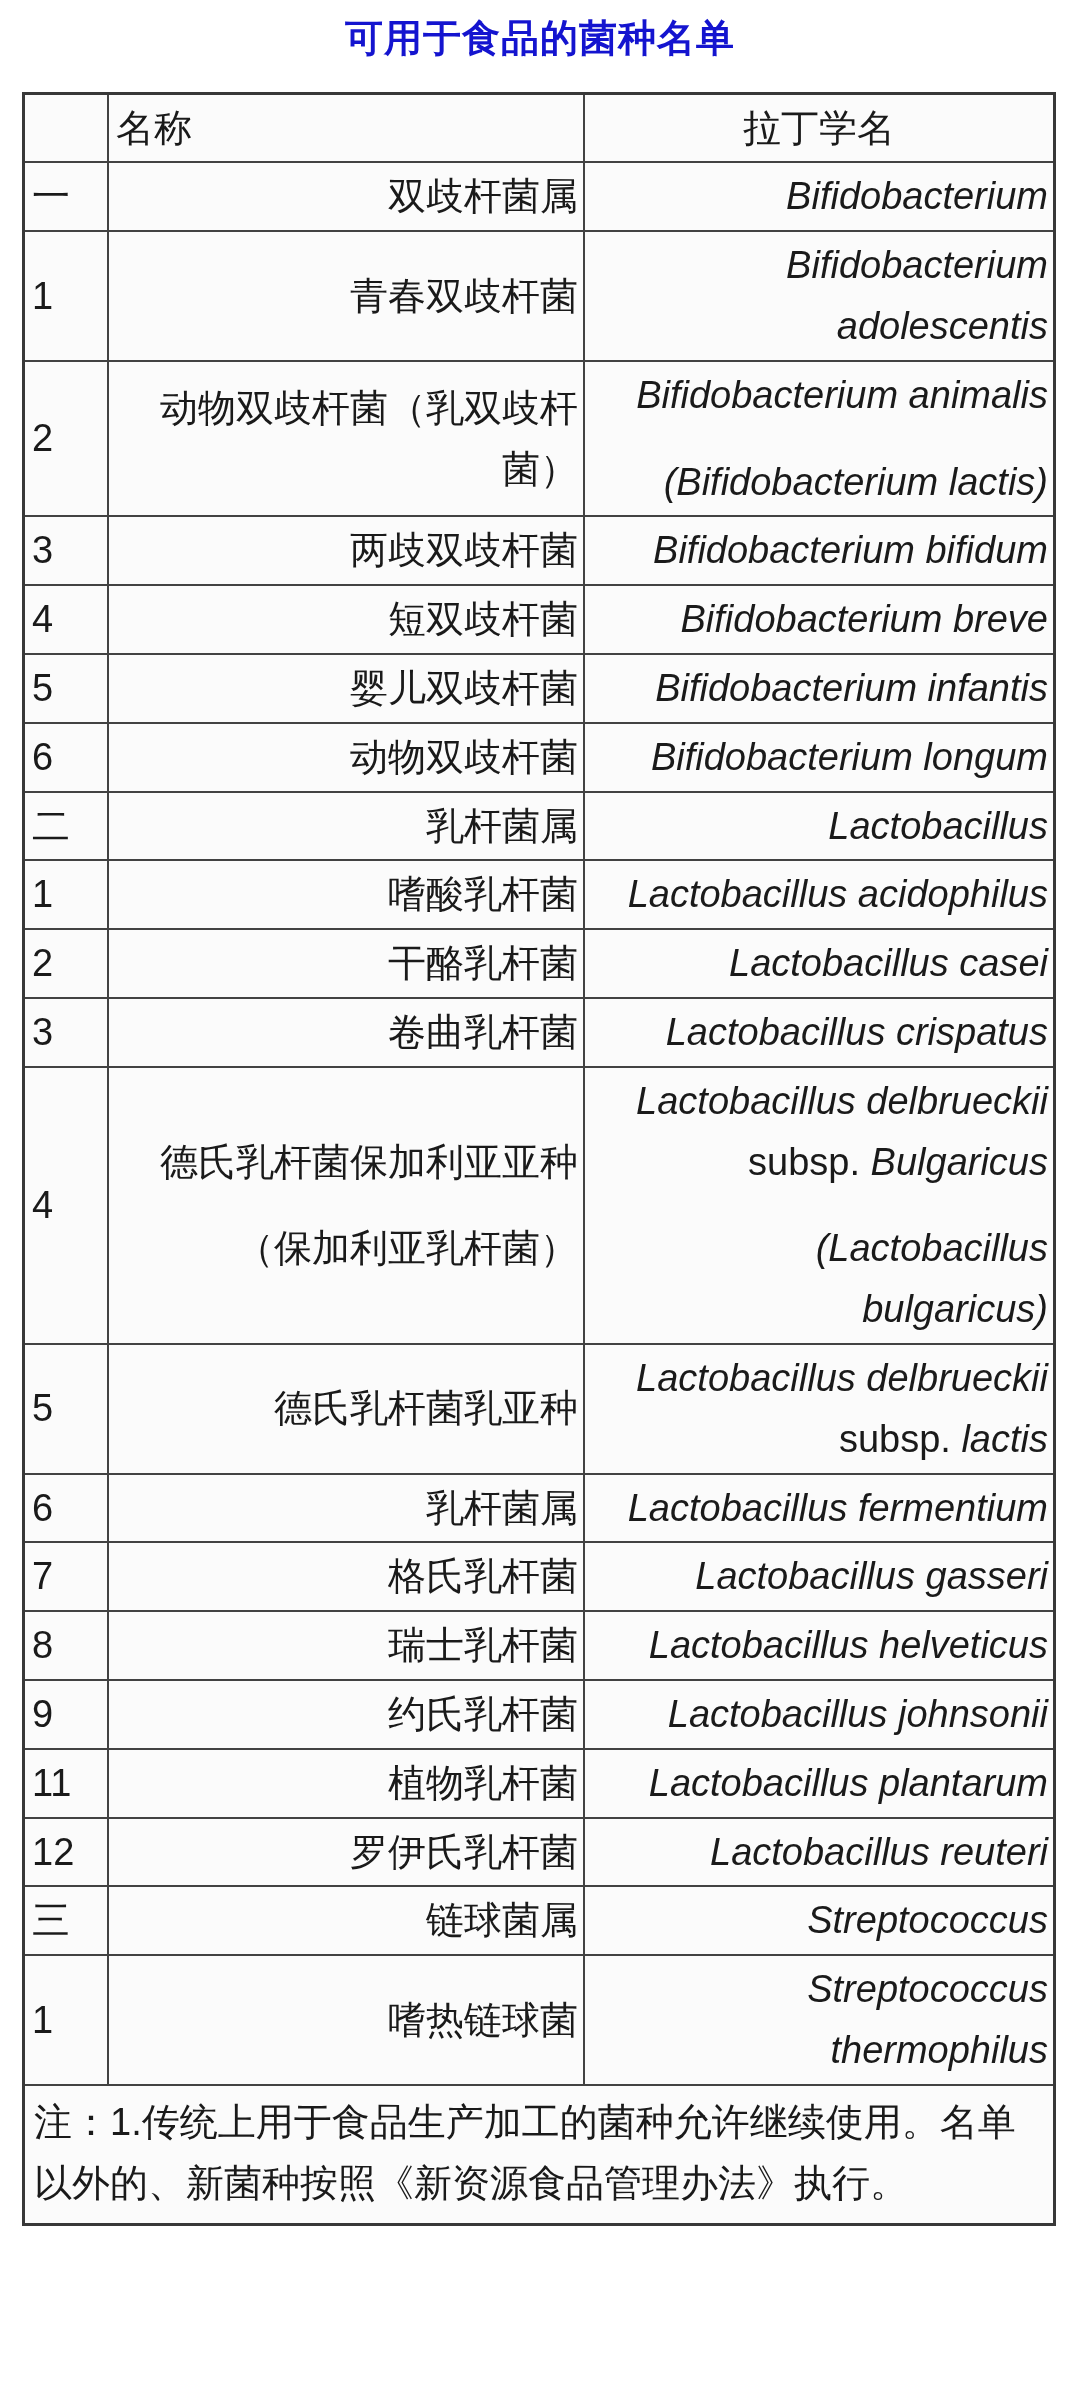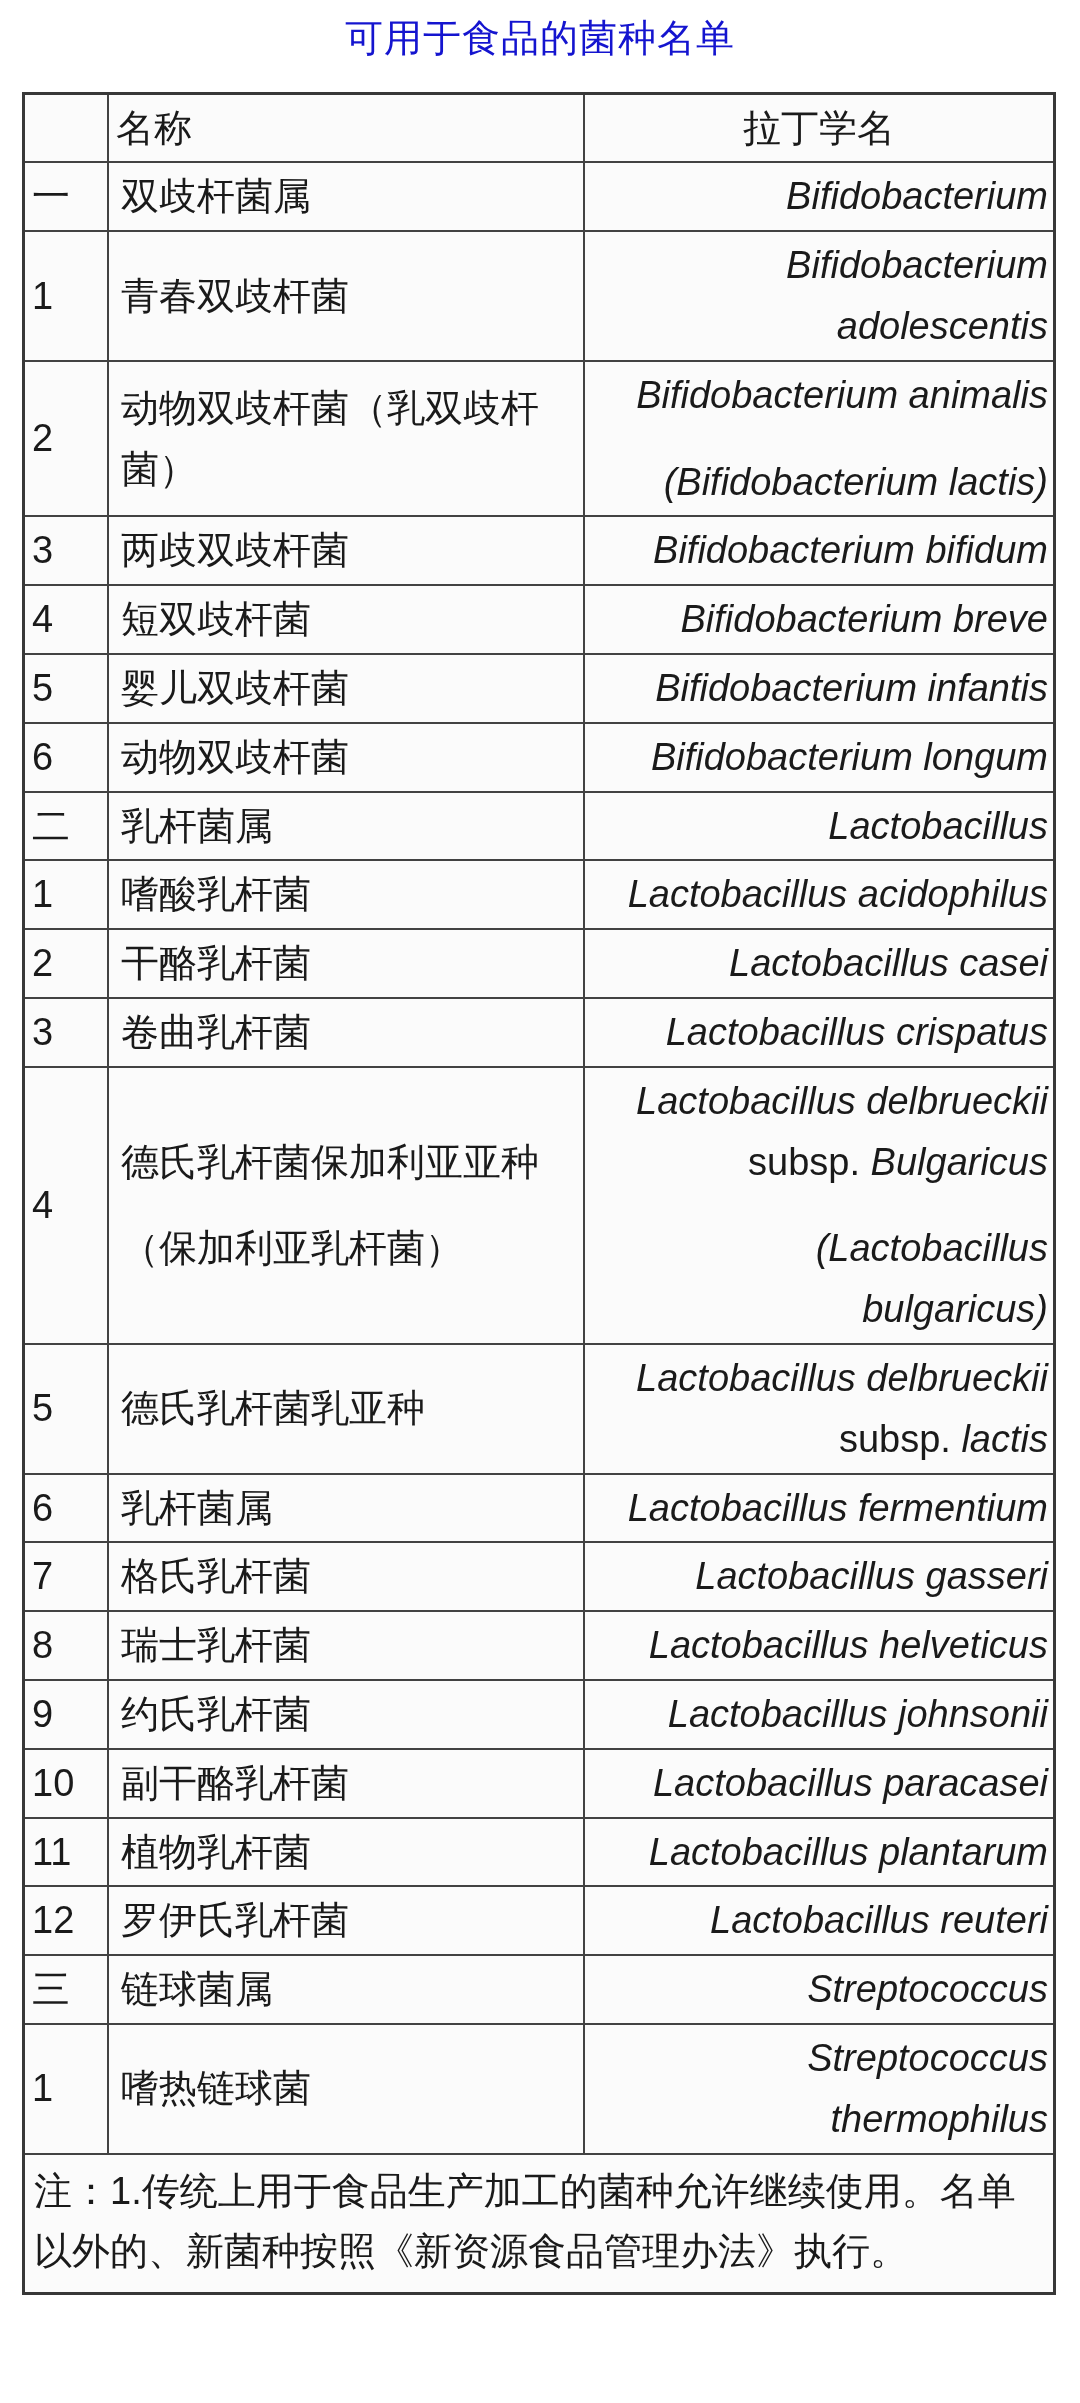--- a/index.html
+++ b/index.html
@@ -12,21 +12,21 @@
   body {
     width: 1080px;
     min-height: 2403px;
     box-sizing: border-box;
     padding-top: 16px;
   }
   .page-title {
     text-align: center;
     font-size: 38px;
     line-height: 1.2;
-    font-weight: normal;
+    font-weight: bold;
     margin: 0 0 30px 0;
     letter-spacing: 1px;
   }
   table.species-table {
     border-collapse: collapse;
     table-layout: fixed;
     width: 1034px;
     margin: 0 auto 10px 22px;
     background: #fbfbfb;
     border: 3px solid #383838;
@@ -38,21 +38,21 @@
     font-weight: normal;
     vertical-align: middle;
     padding: 3px 5px;
     overflow: hidden;
     word-break: break-word;
   }
   th.h-no { width: 72px; }
   th.h-name { width: 462px; text-align: left; padding-left: 7px; }
   th.h-latin { text-align: center; }
   td.no-cell { text-align: left; padding-left: 7px; }
-  td.name-cell { text-align: left; padding-left: 12px; }
+  td.name-cell { text-align: right; padding-left: 12px; }
   td.latin-cell { text-align: right; }
   .para + .para { margin-top: 26px; }
   .it { font-style: italic; }
   .rm { font-style: normal; }
   td.notes-cell {
     text-align: left;
     padding: 6px 9px 10px 9px;
   }
 </style>
 </head>
@@ -219,29 +219,20 @@
       <tr>
         <td class="no-cell">9</td>
         <td class="name-cell">
           <div class="para">约氏乳杆菌</div>
         </td>
         <td class="latin-cell">
           <div class="para"><span class="it">Lactobacillus johnsonii</span></div>
         </td>
       </tr>
       <tr>
-        <td class="no-cell">10</td>
-        <td class="name-cell">
-          <div class="para">副干酪乳杆菌</div>
-        </td>
-        <td class="latin-cell">
-          <div class="para"><span class="it">Lactobacillus paracasei</span></div>
-        </td>
-      </tr>
-      <tr>
         <td class="no-cell">11</td>
         <td class="name-cell">
           <div class="para">植物乳杆菌</div>
         </td>
         <td class="latin-cell">
           <div class="para"><span class="it">Lactobacillus plantarum</span></div>
         </td>
       </tr>
       <tr>
         <td class="no-cell">12</td>

